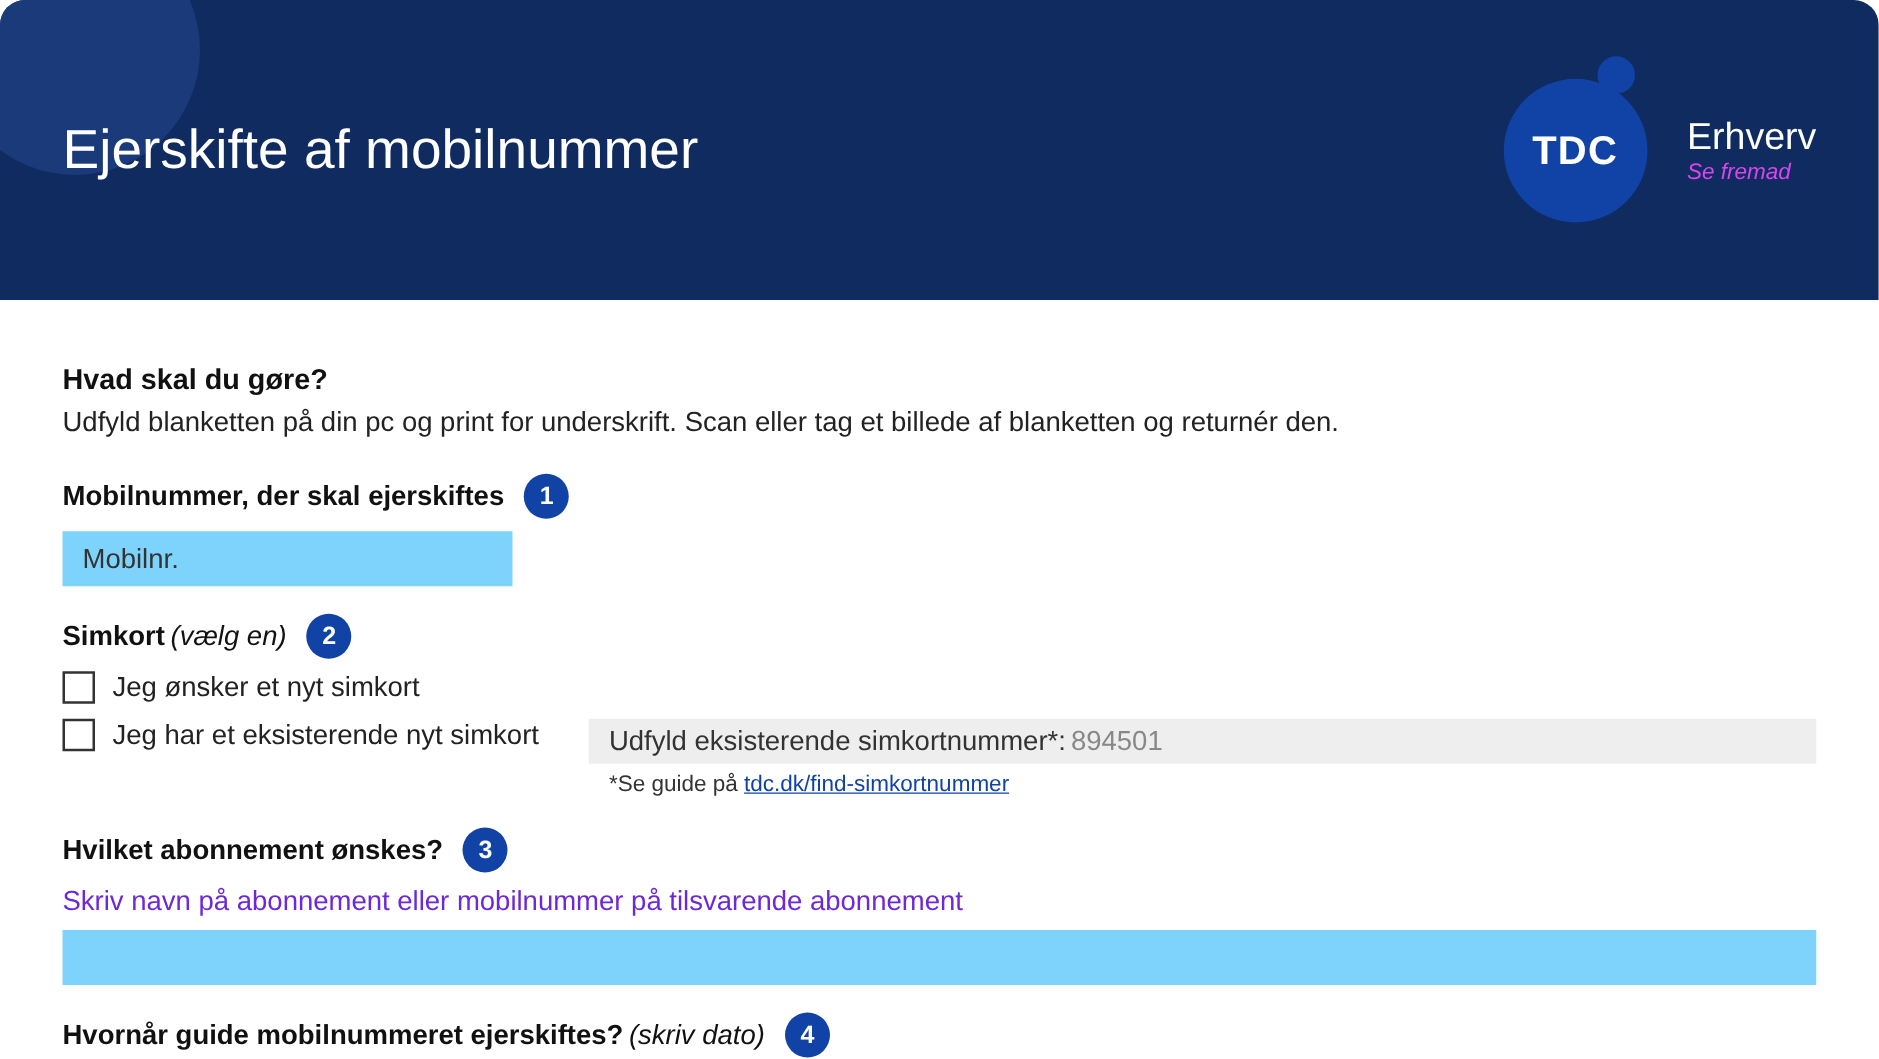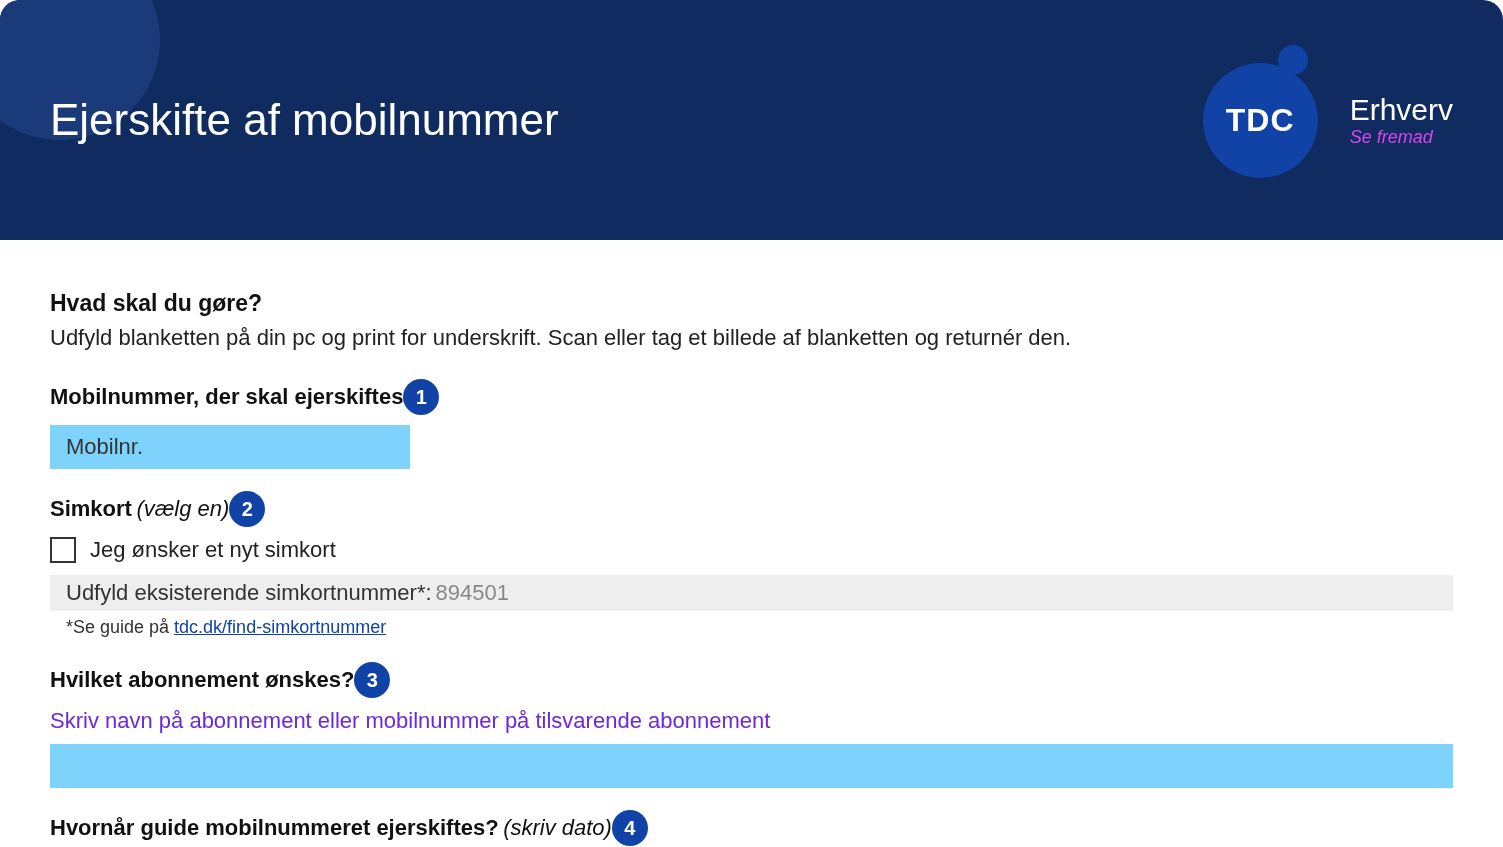--- a/index.html
+++ b/index.html
@@ -97,20 +97,21 @@
       margin-bottom: 8px;
     }
     .intro-text {
       font-size: 22px;
       color: #222;
       margin-bottom: 28px;
     }
     .section-row {
       display: flex;
       align-items: center;
+      gap: 16px;
       margin-bottom: 10px;
     }
     .section-heading {
       font-size: 22px;
       font-weight: 700;
       color: #111;
     }
     .section-subheading {
       font-size: 22px;
       font-style: italic;
@@ -253,20 +254,24 @@
     </span>
     <span class="step-badge">2</span>
   </div>
 
   <div class="checkbox-row">
     <div class="checkbox"></div>
     <span class="checkbox-label">Jeg ønsker et nyt simkort</span>
   </div>
 
   <div class="sim-existing-row">
+    <div class="sim-left">
+      <div class="checkbox"></div>
+      <span class="checkbox-label">Jeg har et eksisterende nyt simkort</span>
+    </div>
     <div class="sim-right">
       <div class="sim-input">
         <span class="sim-input-label">Udfyld eksisterende simkortnummer*: </span>
         <span class="sim-input-value">894501</span>
       </div>
       <div class="guide-note">
         <span>*Se guide på </span><a href="#" class="guide-link">tdc.dk/find-simkortnummer</a>
       </div>
     </div>
   </div>

